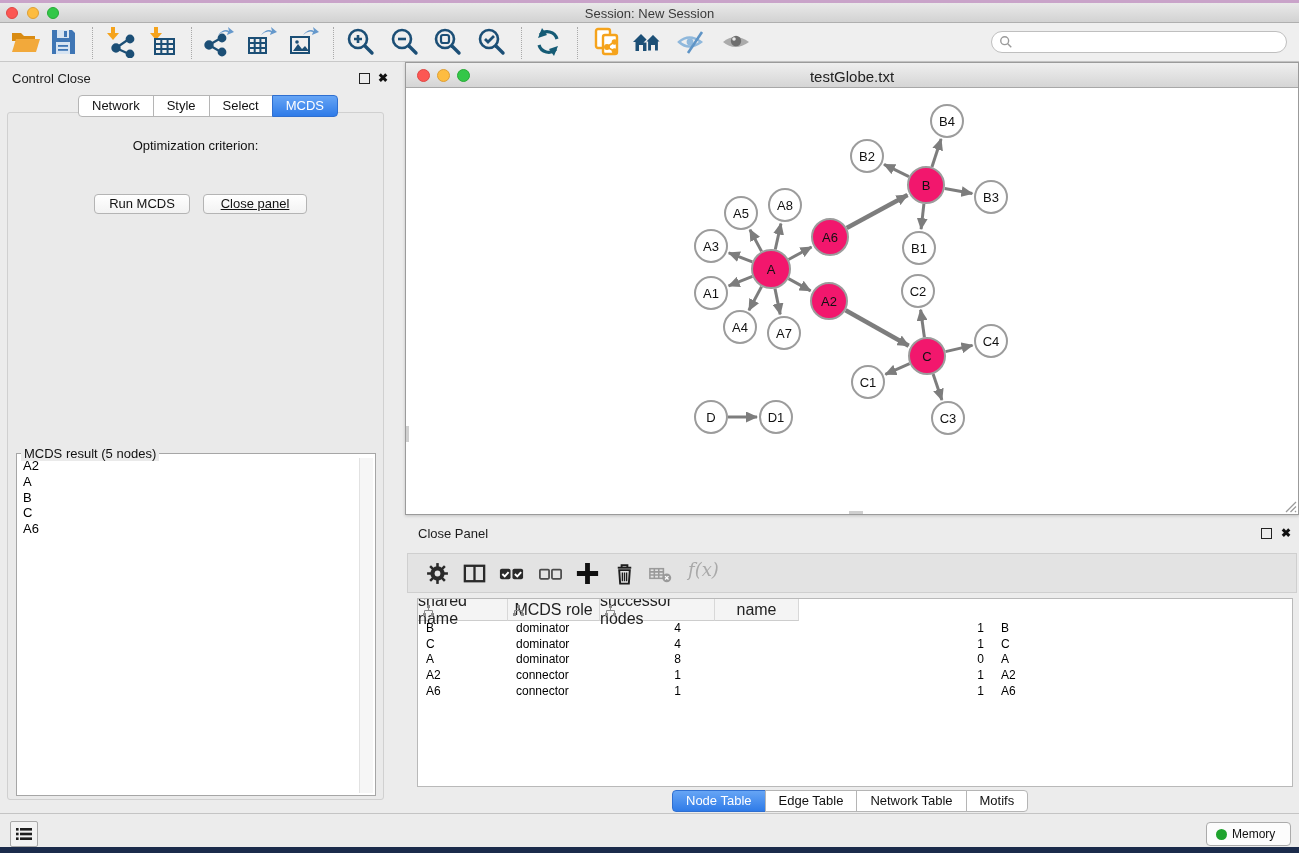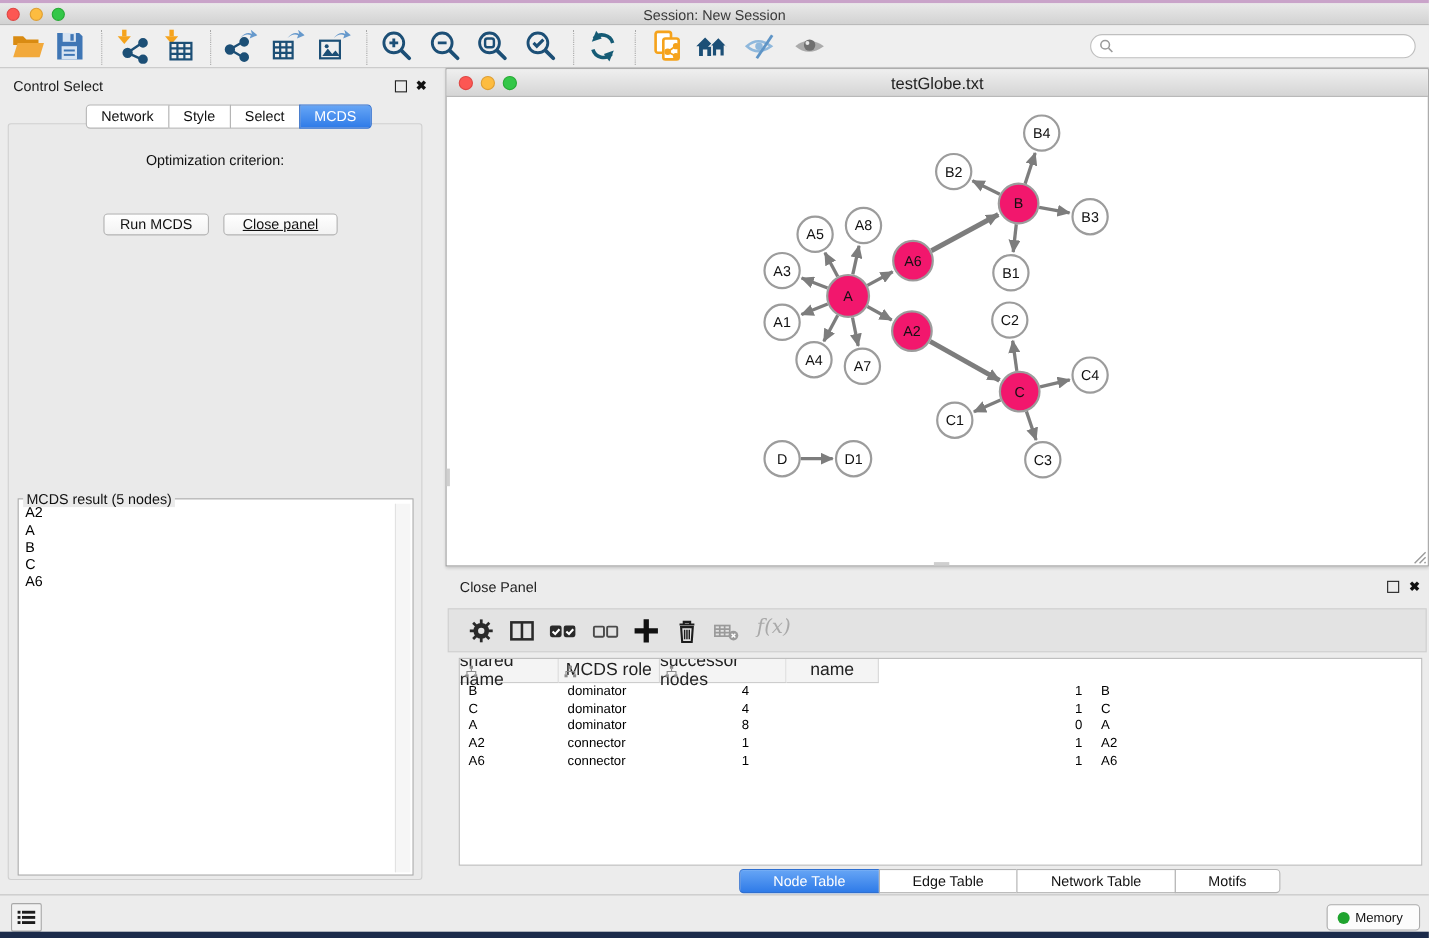--- a/index.html
+++ b/index.html
@@ -98,21 +98,21 @@
     border-bottom:1px solid #CDCDCD; display:flex; align-items:center; justify-content:center;
     font-size:16px; color:#222; }
   .hcell .hicon { position:absolute; left:5px; top:6px; width:11px; height:11px; }
   #nt-body { position:absolute; left:0; top:22px; right:0; }
   .trow { display:flex; height:15.7px; }
   .tcell { font-size:12px; line-height:15.7px; color:#000; white-space:nowrap; overflow:hidden; }
   .tcell.c0, .tcell.c1, .tcell.c4 { text-align:left; padding-left:8px; }
   .tcell.c2 { text-align:right; padding-right:34px; }
   .tcell.c3 { text-align:right; padding-right:9px; }
   #table-tabs { position:absolute; left:267px; top:270px; display:flex; }
-  .btab { height:22px; line-height:20px; padding:0 30px; font-size:13px; color:#111;
+  .btab { height:22px; line-height:20px; padding:0 13px; font-size:13px; color:#111;
     background:#fff; border:1px solid #B5B5B5; margin-left:-1px; }
   .btab:first-child { border-radius:4px 0 0 4px; margin-left:0; }
   .btab:last-child { border-radius:0 4px 4px 0; }
   .btab.active { background:linear-gradient(#66A5F5,#2F7BE8); border-color:#2F6FD0; color:#fff; }
 
   
   #status-bar { position:absolute; left:0; top:813px; width:1299px; height:34px;
     background:#ECECEC; border-top:1px solid #C4C4C4; }
   #panel-toggle-btn { position:absolute; left:10px; top:7px; width:28px; height:26px;
     background:#F2F2F2; border:1px solid #A8A8A8; border-radius:2px; }
@@ -280,21 +280,21 @@
   <div id="search-wrap">
     <svg viewBox="0 0 16 16">
         <circle cx="6.5" cy="6.5" r="4.5" stroke="#9A9A9A" stroke-width="1.6" fill="none"></circle>
         <path d="M10 10 L14 14" stroke="#9A9A9A" stroke-width="1.6"></path>
       </svg>
     <input type="text" placeholder="" style="">
   </div>
 </div>
 
 <div id="control-panel">
-  <div id="cp-title">Control Select</div>
+  <div id="cp-title">Control Close</div>
   <div id="cp-float" class="mini-float"></div>
   <div id="cp-close" class="mini-close">✖</div>
   <div id="control-tabs">
       <div class="ctab">Network</div>
       <div class="ctab">Style</div>
       <div class="ctab">Select</div>
       <div class="ctab active">MCDS</div>
     </div>
   <div id="cp-body">
     <div id="opt-label">Optimization criterion:</div>

